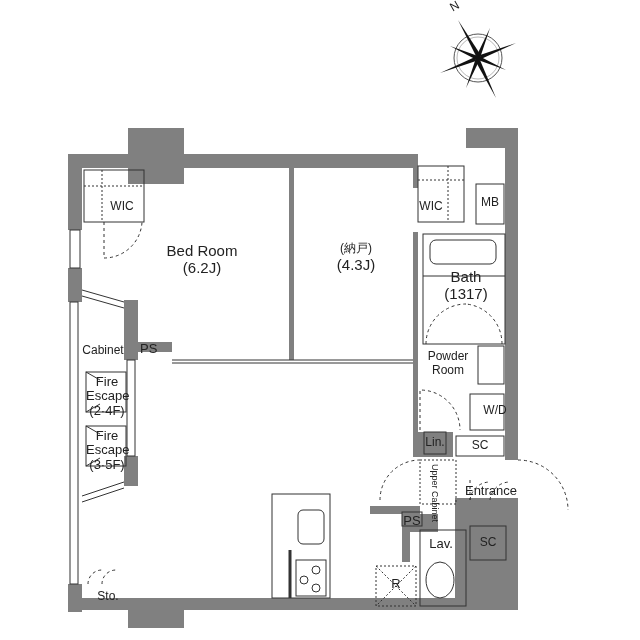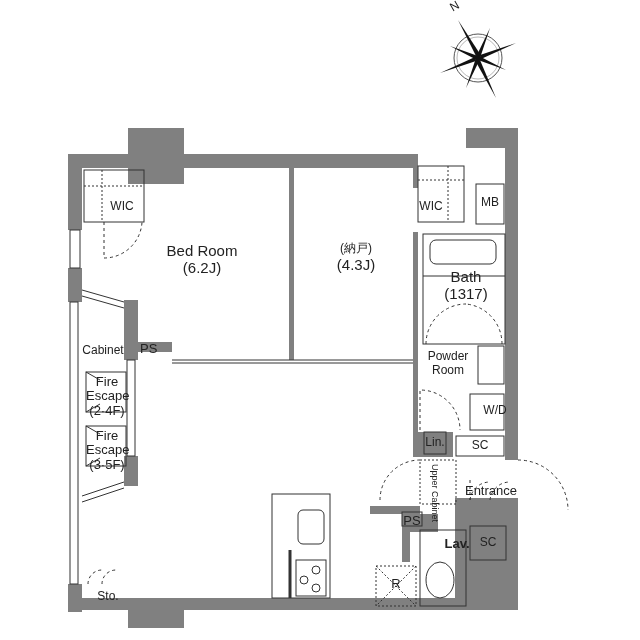--- a/index.html
+++ b/index.html
@@ -167,16 +167,16 @@
   <div>Escape</div>
   <div>(3·5F)</div>
 </div>
 <div class="lbl sm" style="left:470px;top:404px;width:50px;text-align:center;">W/D</div>
 <div class="lbl sm" style="left:424px;top:436px;width:22px;">Lin.</div>
 <div class="lbl sm" style="left:456px;top:439px;width:48px;">SC</div>
 <div class="lbl vert" style="left:430px;top:464px;height:40px;">Upper Cabinet</div>
 <div class="lbl mid" style="left:462px;top:484px;width:58px;">Entrance</div>
 <div class="lbl sm" style="left:470px;top:536px;width:36px;">SC</div>
 <div class="lbl tiny" style="left:402px;top:514px;width:20px;">PS</div>
-<div class="lbl mid" style="left:440px;top:537px;width:34px;font-weight:bold;">Lav.</div>
+<div class="lbl mid" style="left:424px;top:537px;width:34px;">Lav.</div>
 <div class="lbl mid" style="left:376px;top:577px;width:40px;">R</div>
 <div class="lbl sm" style="left:88px;top:590px;width:40px;">Sto.</div>
 <div class="lbl sm" style="left:448px;top:0px;width:14px;transform:rotate(-30deg);">N</div>
 
 </body></html>

